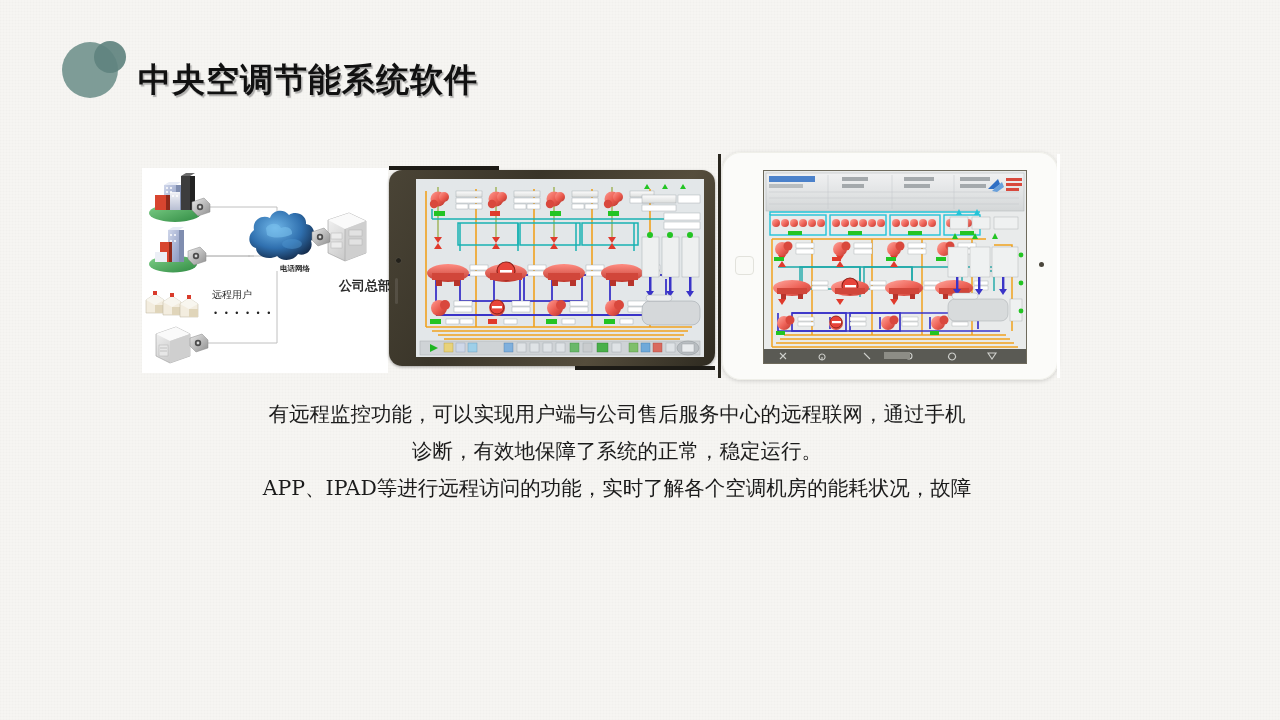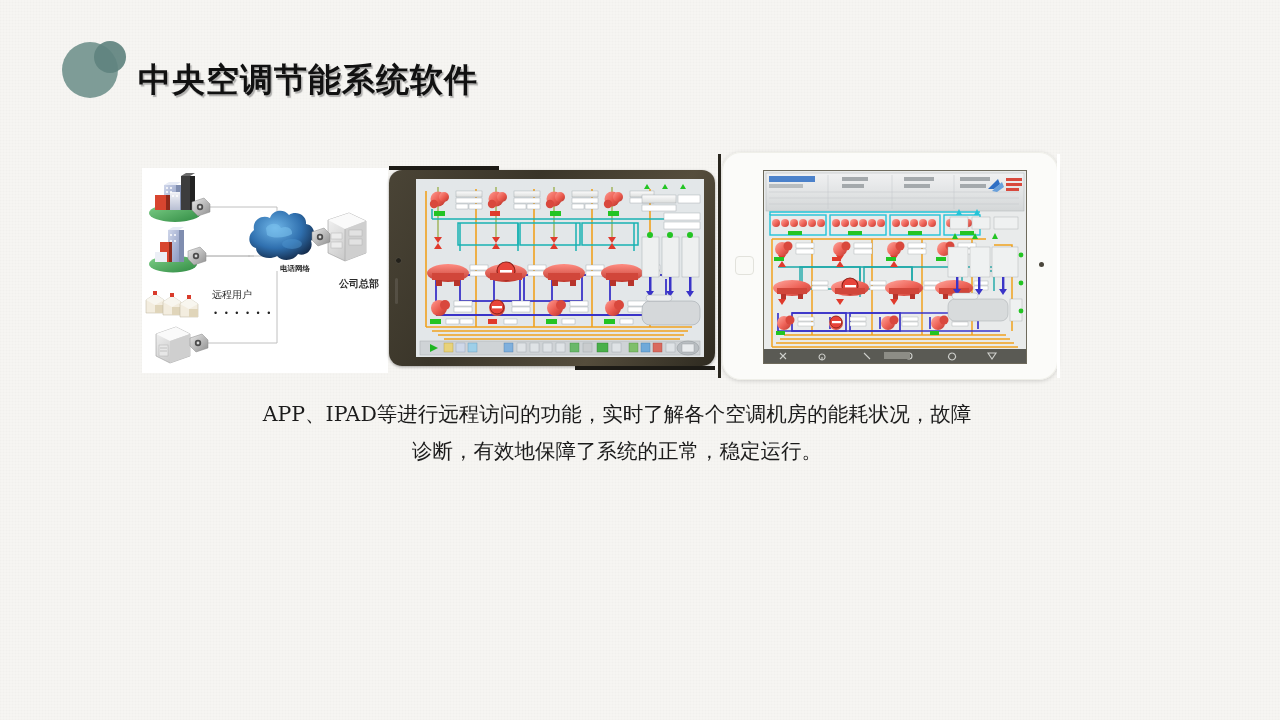--- a/index.html
+++ b/index.html
@@ -38,21 +38,21 @@
   #diagram{
     position:absolute;left:142px;top:168px;width:246px;height:205px;
     background:#ffffff;
   }
   #diagram svg{display:block;}
 
   .dlabel{position:absolute;font-size:6.5px;color:#2b2b2b;white-space:nowrap;
           font-family:"DejaVu Sans",sans-serif;}
   #lbl-phone-net{left:138px;top:96px;font-size:7.5px;font-weight:bold;}
   #lbl-remote{left:70px;top:120px;font-size:10px;}
-  #lbl-hq{left:197px;top:109px;font-size:10px;font-weight:bold;}
+  #lbl-hq{left:197px;top:109px;font-size:13px;font-weight:bold;}
   #dots{position:absolute;left:72px;top:140px;letter-spacing:2.5px;font-size:9px;color:#222;}
 
   
   #phone{
     position:absolute;left:389px;top:170px;width:326px;height:196px;
     background:linear-gradient(120deg,#4a4436 0%,#3a3529 35%,#554d3c 70%,#2e2a20 100%);
     border-radius:13px;
     box-shadow:0 1px 3px rgba(0,0,0,.35);
     overflow:hidden;
   }
@@ -818,15 +818,16 @@
           </g>
         </svg>
       </div>
     </div>
   </div>
   <div id="ipad-edge-r"></div>
 
 </div>
 
 <div id="para">
+  <div>有远程监控功能，可以实现用户端与公司售后服务中心的远程联网，通过手机</div>
+  <div>诊断，有效地保障了系统的正常，稳定运行。</div>
   <div>APP、IPAD等进行远程访问的功能，实时了解各个空调机房的能耗状况，故障</div>
-  <div>诊断，有效地保障了系统的正常，稳定运行。</div>
 </div>
 
 </body></html>

